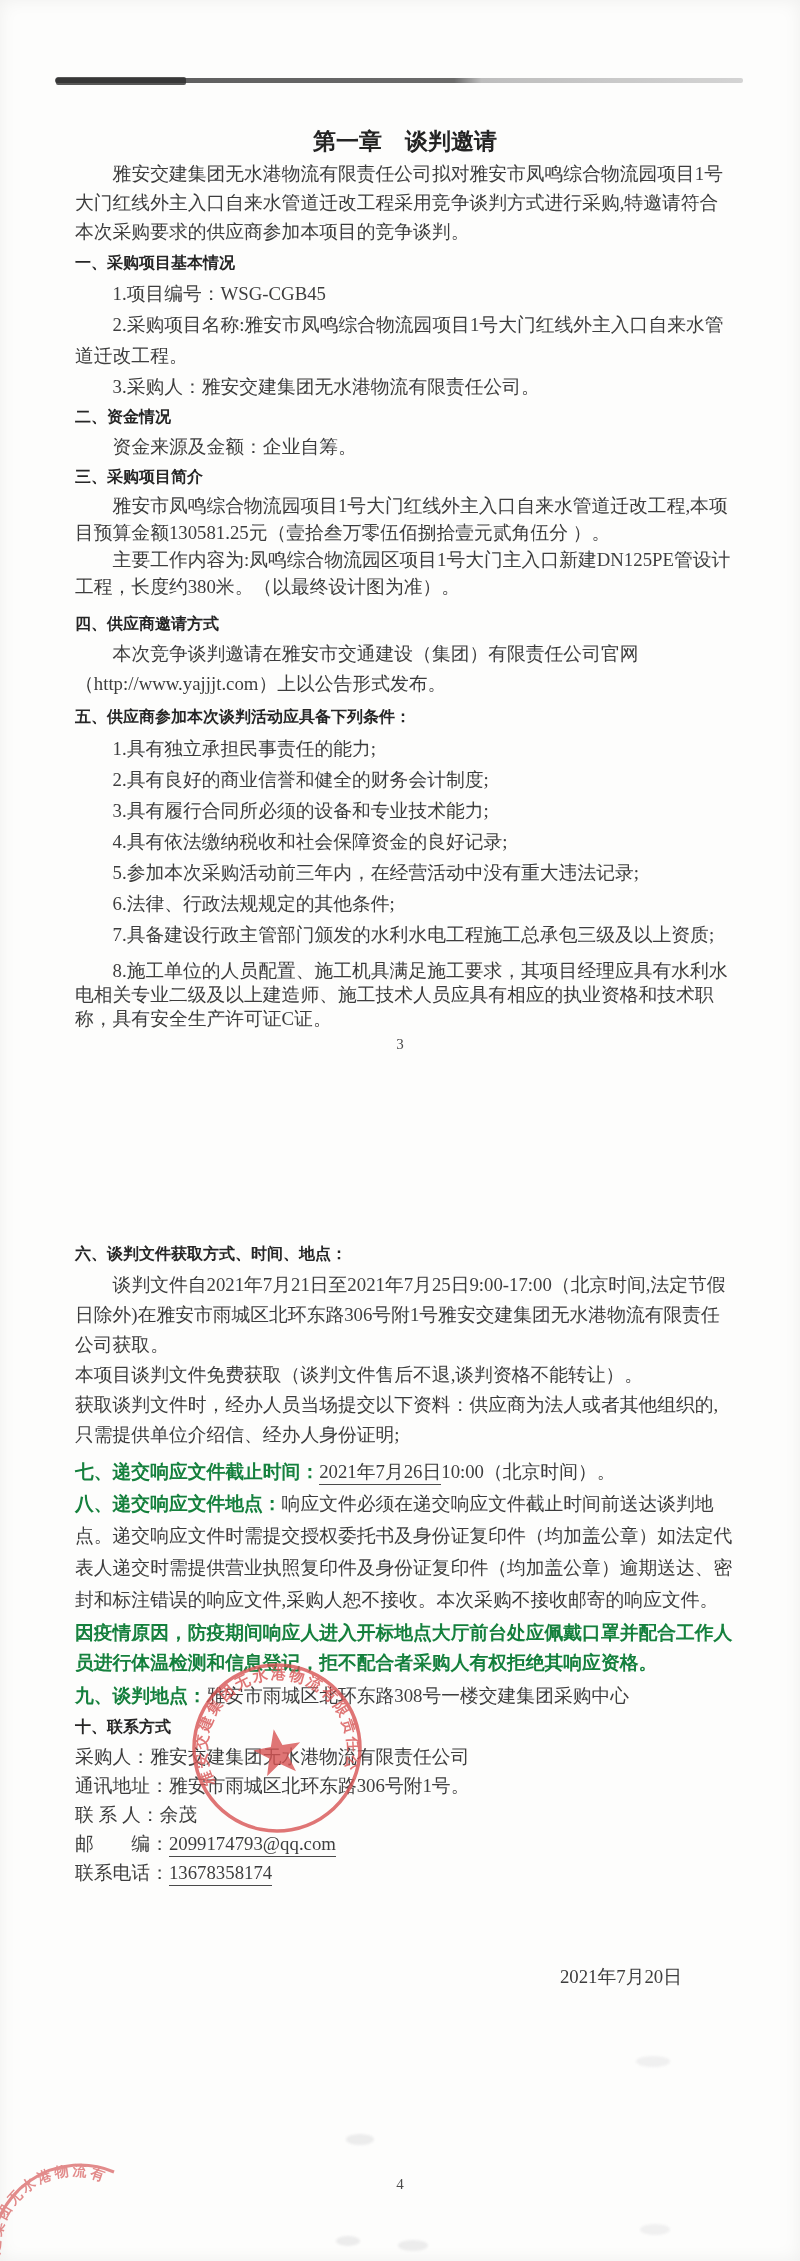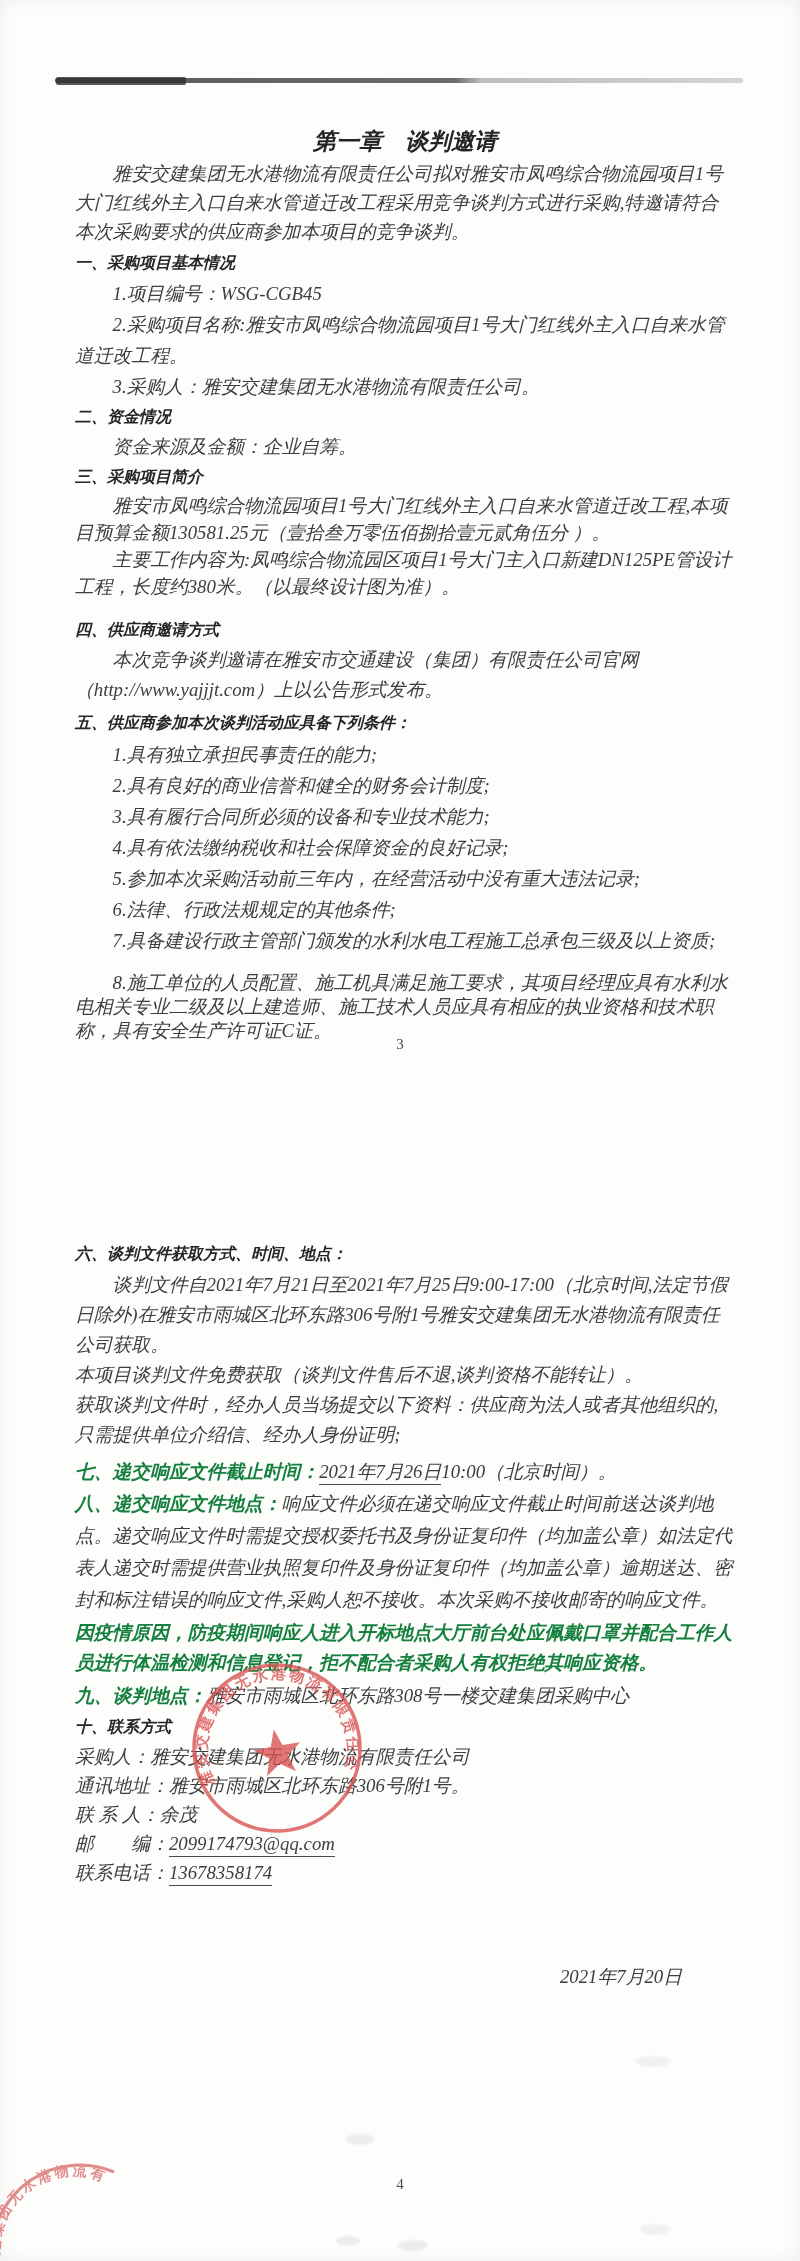--- a/index.html
+++ b/index.html
@@ -15,34 +15,34 @@
   }
   .scan-streak{
     position:absolute;left:55px;top:78px;width:688px;height:5px;
     background:linear-gradient(to right,#454545 0%,#575757 58%,#b5b5b5 62%,#cfcfcf 100%);
     border-radius:2px;opacity:.88;filter:blur(.4px);
   }
   .scan-streak-dark{
     position:absolute;left:56px;top:77px;width:130px;height:8px;
     background:#2f2f2f;border-radius:2px;opacity:.8;filter:blur(.6px);
   }
-  .doc-block{position:absolute;left:75px;width:660px;font-size:18.8px;font-style:italic;}
+  .doc-block{position:absolute;left:75px;width:660px;font-size:18.8px;}
   .page1{top:125px;}
   .page2{top:1238px;}
   .title{font-size:23px;font-weight:bold;color:#242424;text-align:center;line-height:34px;margin:0;}
   .h{font-weight:bold;color:#262626;font-size:16px;line-height:32px;margin:0;}
   .h30{line-height:30px;}
   .p{text-indent:2em;line-height:30px;margin:0;}
   .noind{text-indent:0;}
   .lh29{line-height:29px;}
   .lh27{line-height:27px;}
   .lh31{line-height:31px;}
   .lh32{line-height:32px;}
   .lh24{line-height:24px;}
-  .mt2{margin-top:2px;}.mt4{margin-top:15px;}.mt6{margin-top:6px;}
+  .mt2{margin-top:2px;}.mt4{margin-top:9px;}.mt6{margin-top:6px;}
   .b{font-weight:bold;color:#15803d;}
   .u{border-bottom:1.5px solid #4a4a4a;padding-bottom:2px;}
   .contact-row{line-height:29px;margin:0;}
   .date-line{text-align:right;padding-right:53px;margin-top:75px;line-height:30px;}
   .pagenum{position:absolute;left:0;right:0;text-align:center;font-size:15px;color:#4a4a4a;}
   .pn3{top:1036px;}
   .pn4{top:2176px;}
   .seal{position:absolute;left:187px;top:1658px;opacity:.8;transform:rotate(-10deg);pointer-events:none;}
   .seal-fragment{position:absolute;left:-14px;top:2142px;opacity:.72;pointer-events:none;}
   .smudge{position:absolute;background:#ececec;border-radius:50%;filter:blur(1px);}

